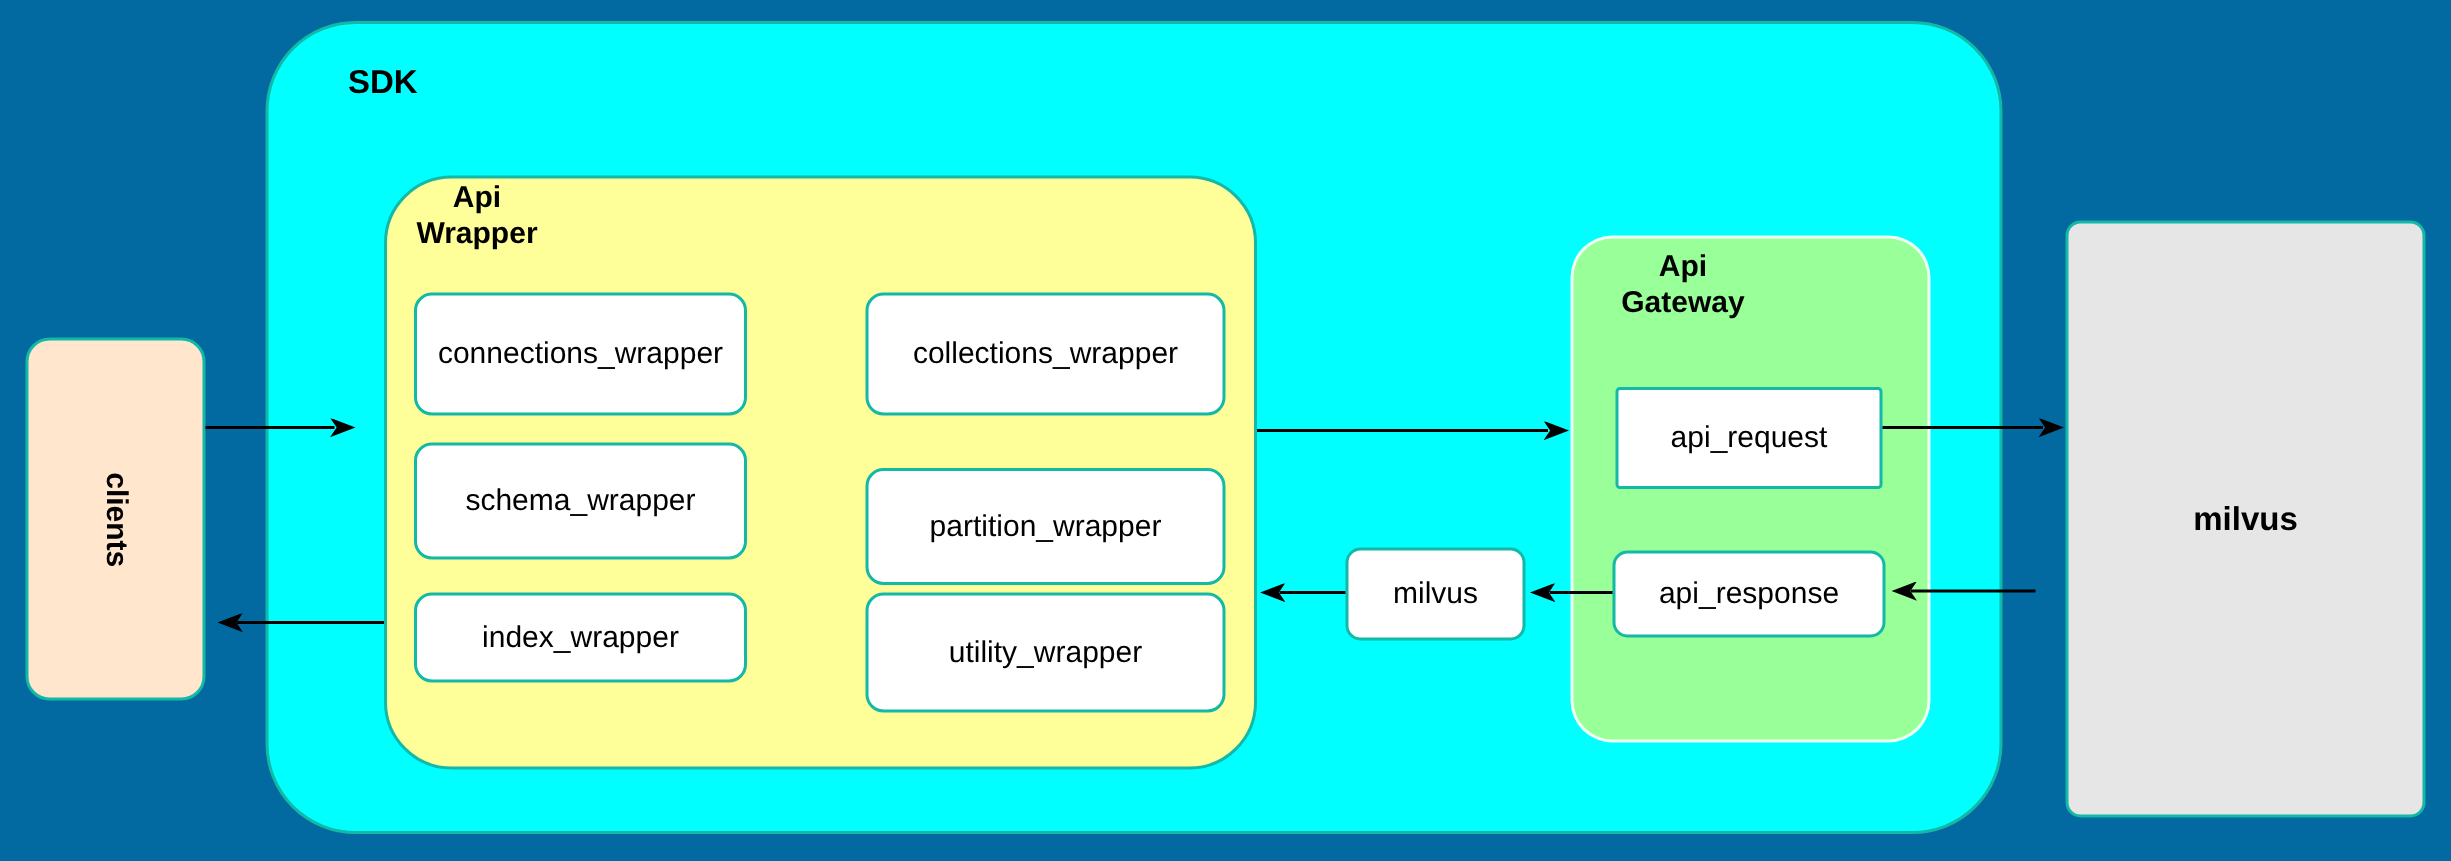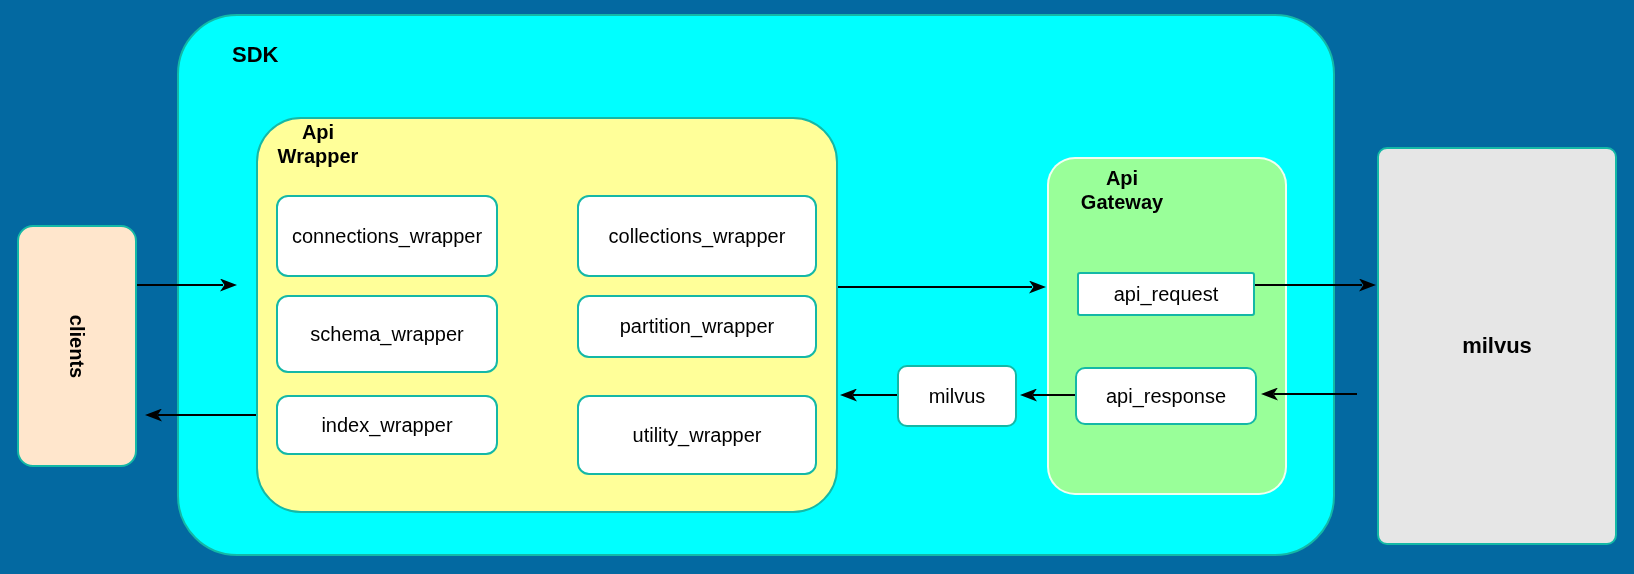--- a/index.html
+++ b/index.html
@@ -26,24 +26,24 @@
                      font-weight:bold;font-size:20px;line-height:1.2;}
 
   .milvus{left:1377px;top:147px;width:240px;height:398px;background:#E6E6E6;border-radius:10px;}
   .milvus .hlabel{font-weight:bold;font-size:22px;}
 
   
   .wbox{background:#fff;border-radius:12px;font-size:20px;}
   .b-connections{left:276px;top:195px;width:222px;height:82px;}
   .b-collections{left:577px;top:195px;width:240px;height:82px;}
   .b-schema{left:276px;top:295px;width:222px;height:78px;}
-  .b-partition{left:577px;top:295px;width:240px;height:63px;}
+  .b-partition{left:577px;top:312px;width:240px;height:78px;}
   .b-index{left:276px;top:395px;width:222px;height:60px;}
   .b-utility{left:577px;top:395px;width:240px;height:80px;}
-  .b-request{left:1077px;top:272px;width:178px;height:44px;border-radius:3px;}
+  .b-request{left:1077px;top:258px;width:178px;height:68px;border-radius:3px;}
   .b-response{left:1075px;top:367px;width:182px;height:58px;border-radius:10px;}
   .b-checker{left:897px;top:365px;width:120px;height:62px;border-radius:10px;}
 
   
   .arrow{position:absolute;}
   .aline{position:absolute;height:2px;background:#000;top:0;}
   .ahead{position:absolute;width:17px;height:13px;background:#000;top:-5.5px;}
   .ahead.right{clip-path:polygon(100% 50%, 0 0, 26% 50%, 0 100%);}
   .ahead.left {clip-path:polygon(0 50%, 100% 0, 74% 50%, 100% 100%);}
 </style>

